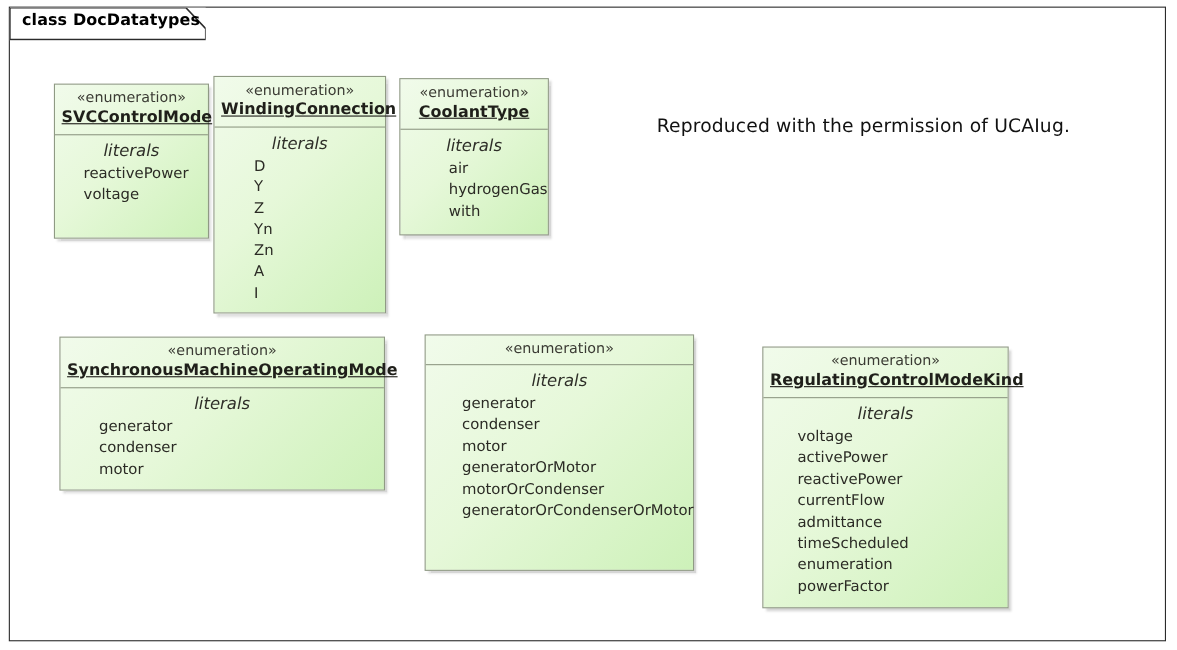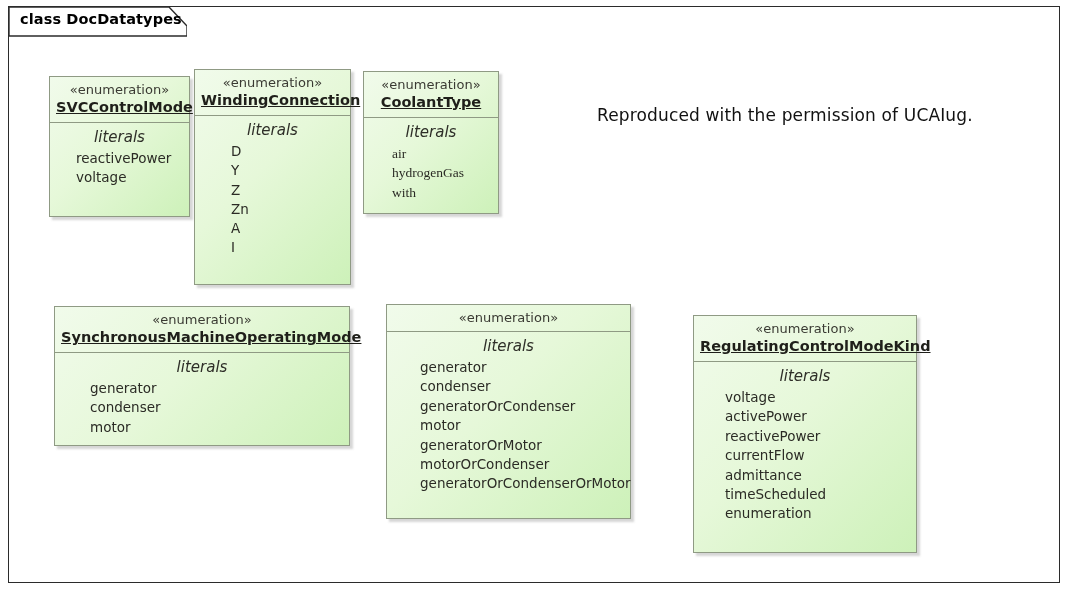--- a/index.html
+++ b/index.html
@@ -110,21 +110,21 @@
   #box-coolanttype         { left: 354px; top: 64px;  width: 136px; height: 143px; }
   #box-syncmachineopmode   { left: 45px;  top: 299px; width: 296px; height: 140px; }
   #box-syncmachinekind     { left: 377px; top: 297px; width: 245px; height: 215px; }
   #box-regulatingctrlmode  { left: 684px; top: 308px; width: 224px; height: 238px; }
 
   
   #box-syncmachineopmode .literal-item { padding-left: 35px; }
   #box-syncmachinekind   .literal-item { padding-left: 33px; }
   #box-regulatingctrlmode .literal-item { padding-left: 31px; }
   #box-windingconnection .literal-item { padding-left: 36px; line-height: 19.3px; }
-  #box-coolanttype .literal-item { padding-left: 28px; font-family: Liberation Serif, serif; }
+  #box-coolanttype .literal-item { padding-left: 44px; }
 
   
   #box-syncmachinekind .enum-body { overflow: visible; }
 
   
   #credit-note {
     position: absolute;
     left: 588px;
     top: 98px;
     font-size: 17px;
@@ -160,20 +160,21 @@
   <div class="enum-box" id="box-windingconnection">
     <div class="enum-header">
       <span class="stereotype">«enumeration»</span>
       <span class="enum-name">WindingConnection</span>
     </div>
     <div class="enum-body">
       <span class="literals-caption">literals</span>
       <span class="literal-item">D</span>
       <span class="literal-item">Y</span>
       <span class="literal-item">Z</span>
+      <span class="literal-item">Yn</span>
       <span class="literal-item">Zn</span>
       <span class="literal-item">A</span>
       <span class="literal-item">I</span>
     </div>
   </div>
 
   <div class="enum-box" id="box-coolanttype">
     <div class="enum-header">
       <span class="stereotype">«enumeration»</span>
       <span class="enum-name">CoolantType</span>
@@ -200,21 +201,20 @@
   </div>
 
   <div class="enum-box" id="box-syncmachinekind">
     <div class="enum-header">
       <span class="stereotype">«enumeration»</span>
     </div>
     <div class="enum-body">
       <span class="literals-caption">literals</span>
       <span class="literal-item">generator</span>
       <span class="literal-item">condenser</span>
-      <span class="literal-item">generatorOrCondenser</span>
       <span class="literal-item">motor</span>
       <span class="literal-item">generatorOrMotor</span>
       <span class="literal-item">motorOrCondenser</span>
       <span class="literal-item">generatorOrCondenserOrMotor</span>
     </div>
   </div>
 
   <div class="enum-box" id="box-regulatingctrlmode">
     <div class="enum-header">
       <span class="stereotype">«enumeration»</span>
@@ -222,18 +222,19 @@
     </div>
     <div class="enum-body">
       <span class="literals-caption">literals</span>
       <span class="literal-item">voltage</span>
       <span class="literal-item">activePower</span>
       <span class="literal-item">reactivePower</span>
       <span class="literal-item">currentFlow</span>
       <span class="literal-item">admittance</span>
       <span class="literal-item">timeScheduled</span>
       <span class="literal-item">enumeration</span>
+      <span class="literal-item">powerFactor</span>
     </div>
   </div>
 
   <div id="credit-note">Reproduced with the permission of UCAIug.</div>
 
 </div>
 
 </body></html>

